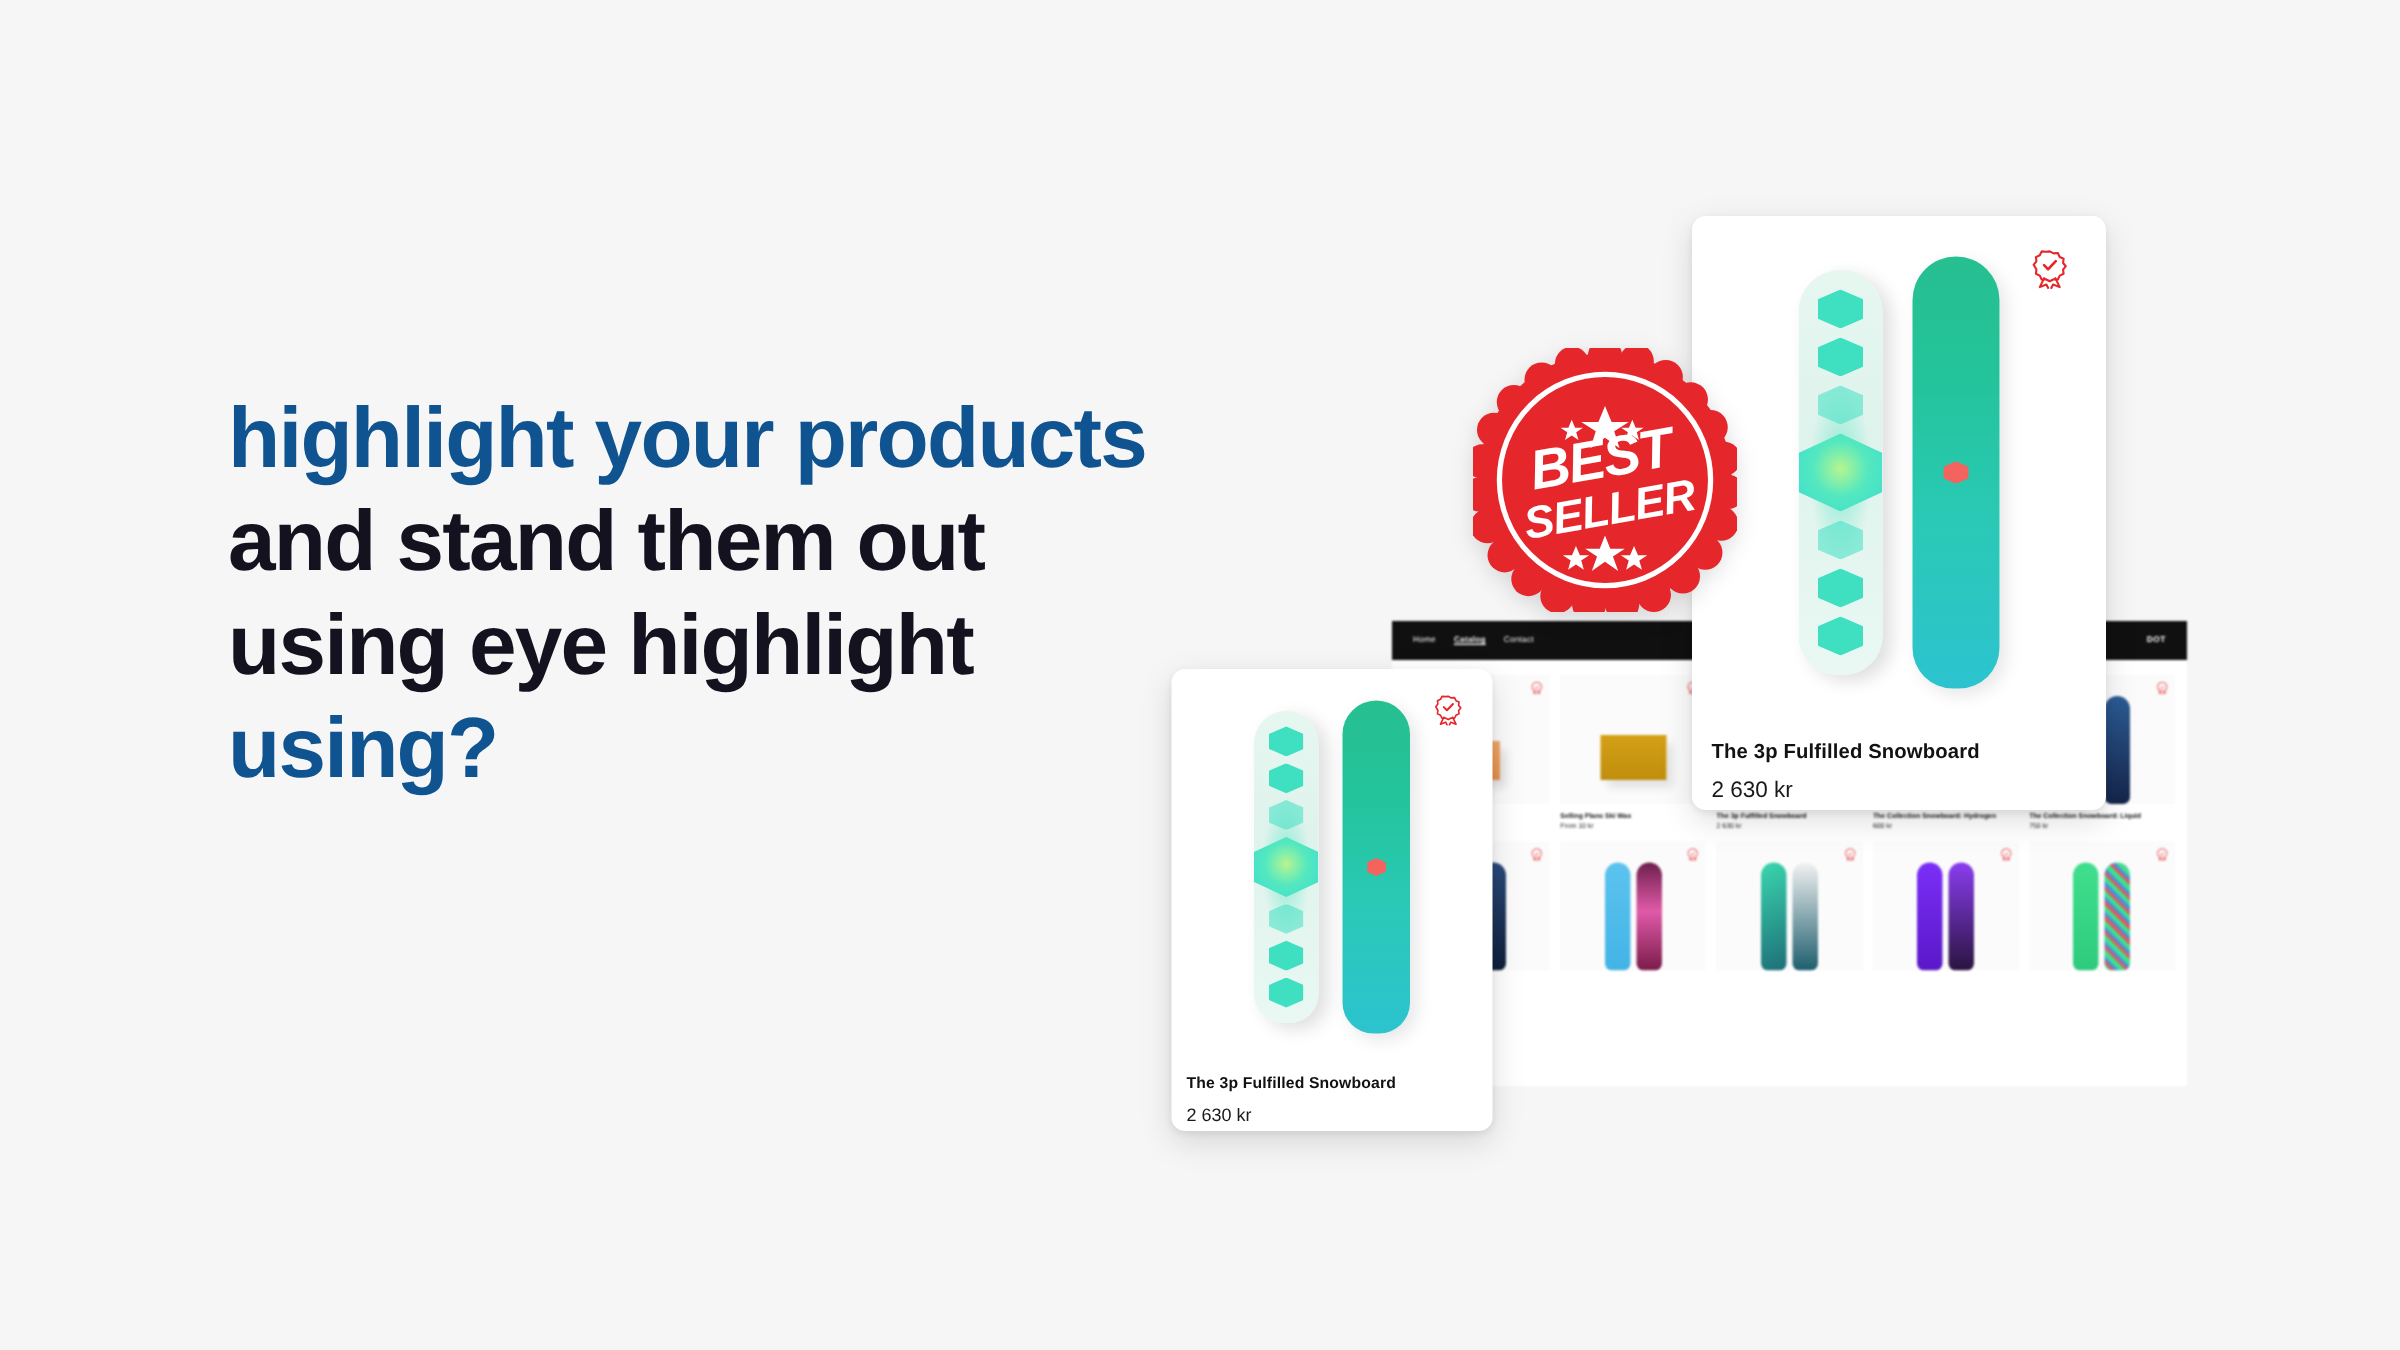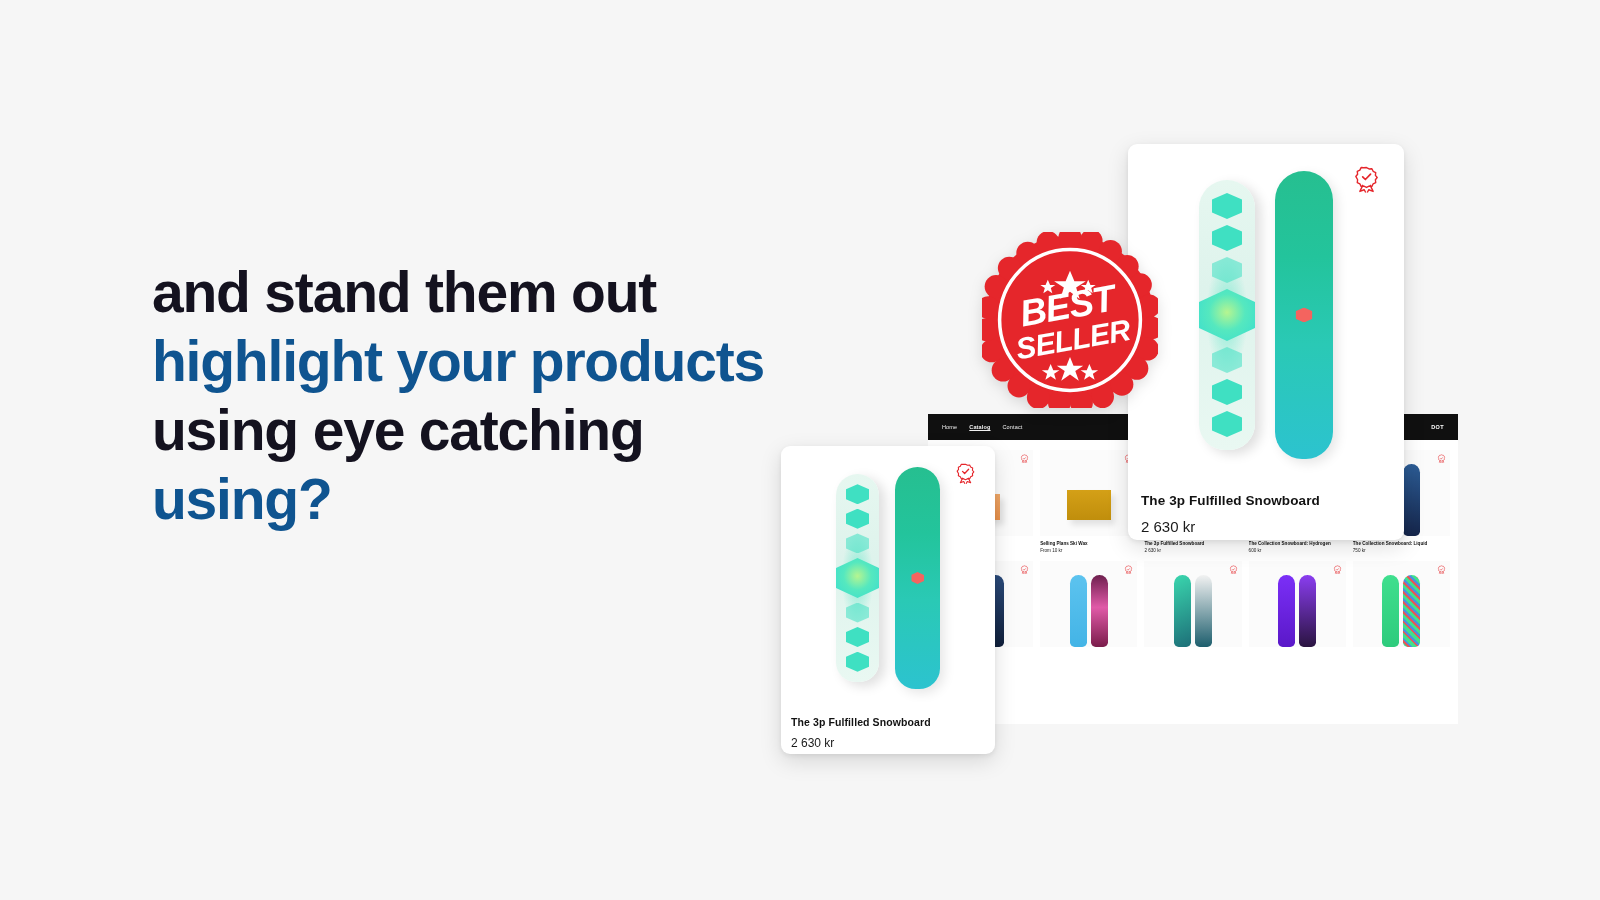--- a/index.html
+++ b/index.html
@@ -202,23 +202,23 @@
     width: 176px;
     height: 176px;
     z-index: 40;
     filter: drop-shadow(0 4px 7px rgba(0,0,0,.13));
   }
 </style>
 </head>
 <body>
 
 <div id="headline">
+  <div class="hl-line accent">highlight your products</div>
   <div class="hl-line">and stand them out</div>
-  <div class="hl-line accent">highlight your products</div>
-  <div class="hl-line">using eye catching</div>
+  <div class="hl-line">using eye highlight</div>
   <div class="hl-line accent">using?</div>
 </div>
 
 <div id="storefront">
 
   <div id="sf-nav">
     <span class="sf-nav-link">Home</span>
     <span class="sf-nav-link active">Catalog</span>
     <span class="sf-nav-link">Contact</span>
     <span class="sf-nav-right">DOT</span>

